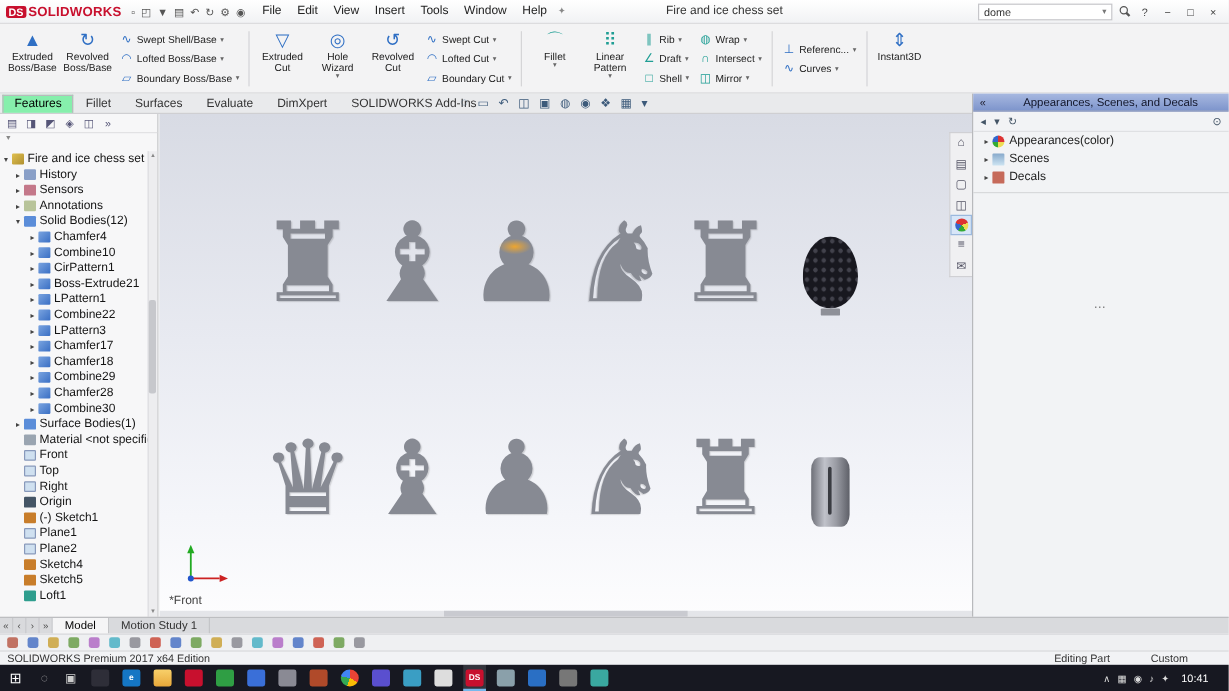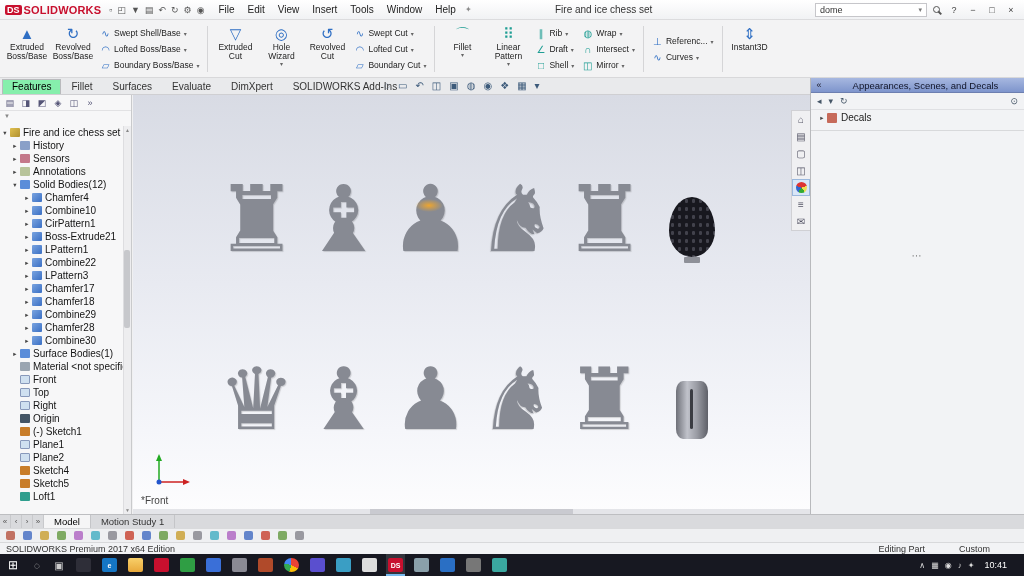--- a/index.html
+++ b/index.html
@@ -658,21 +658,31 @@
     <span style="display:flex;gap:7px">
 
     <span>◂</span>
         <span>▾</span>
         <span>↻</span>
       </span>
     <span class="rp-pin">⊙</span>
   </div>
   <div>
 
-
+      <div class="rp-row">
+        <span class="exp">▸</span>
+        <span class="tic ic-appearance"></span>
+        <span>Appearances(color)</span>
+      </div>
+
+      <div class="rp-row">
+        <span class="exp">▸</span>
+        <span class="tic ic-scene"></span>
+        <span>Scenes</span>
+      </div>
 
       <div class="rp-row">
         <span class="exp">▸</span>
         <span class="tic ic-decal"></span>
         <span>Decals</span>
       </div>
     </div>
   <div class="rp-div"></div>
   <div class="rp-more">⋯</div>
 </div>

